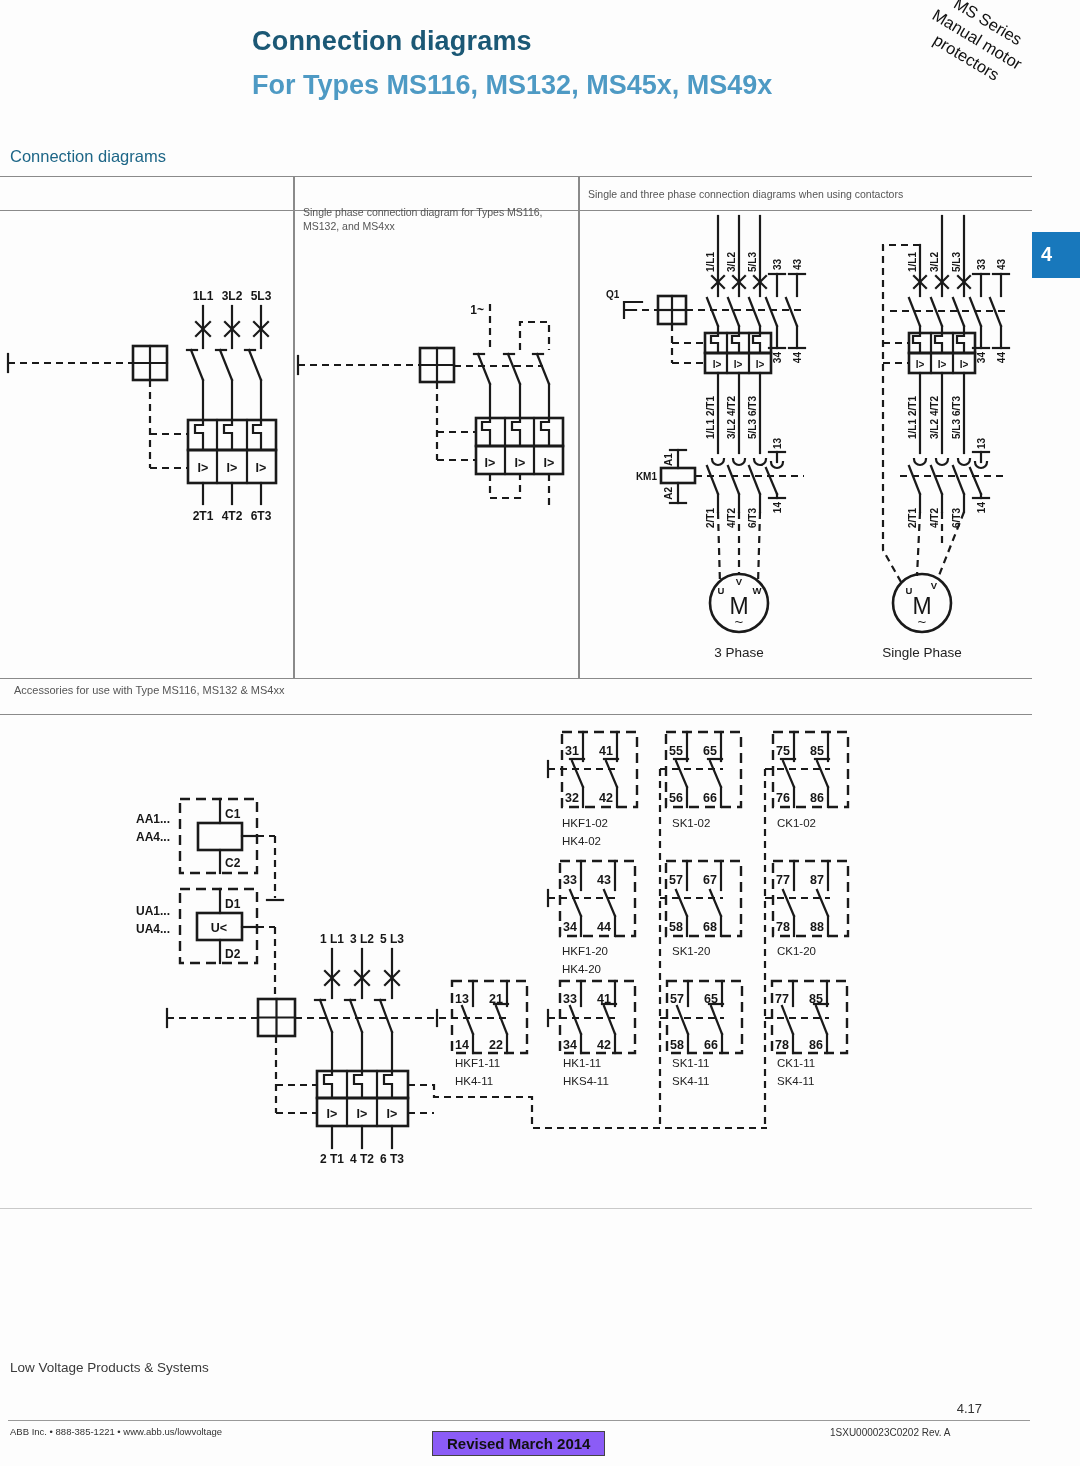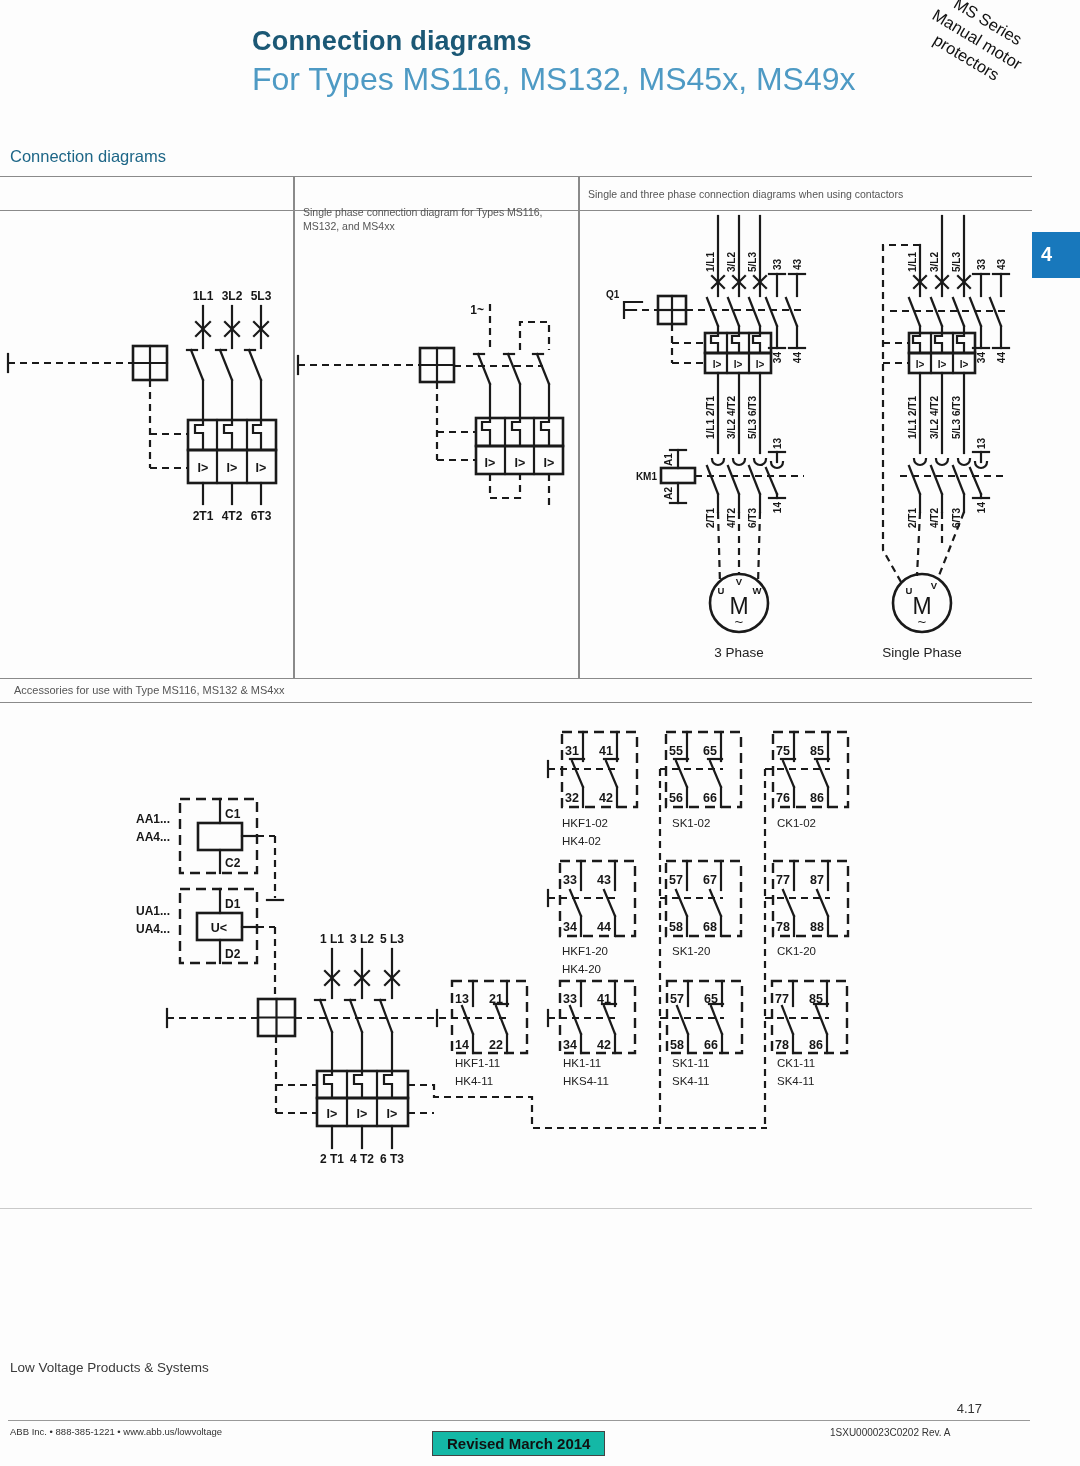--- a/index.html
+++ b/index.html
@@ -1,35 +1,35 @@
 <!DOCTYPE html>
 <html><head>
 <meta charset="utf-8">
 <style>
   html,body{margin:0;padding:0;background:#e9e9e9;}
   .page{position:relative;width:1080px;height:1466px;background:#fdfdfd;overflow:hidden;
         font-family:"Liberation Sans",sans-serif;color:#1a1a1a;}
   .abs{position:absolute;}
   
   .title{font-size:27px;font-weight:700;color:#1b5875;letter-spacing:.2px;}
-  .subtitle{font-size:32px;font-weight:400;color:#4e9ac4;margin-top:4px;}
+  .subtitle{font-size:27px;font-weight:700;color:#4e9ac4;margin-top:13px;}
   .corner{width:190px;text-align:center;transform:rotate(31deg);font-size:16.5px;line-height:1.28;color:#111;}
   .sechead{font-size:16.5px;font-weight:500;color:#1d6687;}
   .colhdr{font-size:10.5px;color:#555;line-height:1.35;}
   .rule{border-top:1.5px solid #8a8a8a;}
   .vline{width:1.5px;background:#8a8a8a;}
   .band{border-top:1.5px solid #8a8a8a;border-bottom:1.5px solid #8a8a8a;font-size:11px;color:#555;
         line-height:23px;padding-left:14px;box-sizing:border-box;}
   .tab4{background:#1878bc;color:#fff;font-size:20px;font-weight:700;padding-left:9px;line-height:44px;}
   .grayline{border-top:1.5px solid #c9c9c9;}
   .f-brand{font-size:13.5px;color:#3a3a3a;}
   .f-page{font-size:13px;color:#333;text-align:right;}
   .f-small{font-size:9.5px;color:#333;}
   .f-doc{font-size:10px;color:#333;}
-  .revbox{border:1.5px solid #444;padding:3px 14px;font-size:15px;font-weight:700;color:#111;background:#14b8a6;}
+  .revbox{border:1.5px solid #444;padding:3px 14px;font-size:15px;font-weight:700;color:#111;background:#8b5cf6;}
   
   svg{position:absolute;overflow:visible;}
   .ln{stroke:#1a1a1a;stroke-width:2.2;fill:none;stroke-linecap:square;}
   .dsh{stroke:#1a1a1a;stroke-width:2.2;fill:none;stroke-dasharray:7 5;stroke-linecap:butt;}
   .bx{stroke:#1a1a1a;stroke-width:2.6;fill:none;}
   .bxd{stroke:#1a1a1a;stroke-width:2.4;fill:none;stroke-dasharray:10 6;}
   svg text{font-family:"Liberation Sans",sans-serif;fill:#161616;}
   .tl{font-size:12px;font-weight:700;}
   .ts{font-size:10px;font-weight:700;}
   .trp{font-size:12.5px;font-weight:700;}
@@ -399,21 +399,21 @@
         <circle class="bx" cx="344" cy="393" r="29"></circle>
         <text class="uvw" text-anchor="middle" x="331" y="384">U</text>
         <text class="uvw" text-anchor="middle" x="356" y="379">V</text>
         <text class="mot" text-anchor="middle" x="344" y="404">M</text>
         <text class="sin" text-anchor="middle" x="344" y="417">~</text>
       </g>
       <text class="cap" text-anchor="middle" x="344" y="447">Single Phase</text>
     </g>
   </svg>
 
-  <div class="abs band" style="left:0;top:678px;width:1032px;height:25px;">Accessories for use with Type MS116, MS132 &amp; MS4xx</div>
+  <div class="abs band" style="left:0;top:678px;width:1032px;height:37px;">Accessories for use with Type MS116, MS132 &amp; MS4xx</div>
 
   <svg style="left:0;top:703px;" width="1080" height="505" viewBox="0 0 1080 505">
 
     <g>
       <text class="tl" x="136" y="120">AA1...</text>
       <text class="tl" x="136" y="138">AA4...</text>
       <rect class="bxd" x="180" y="96" width="77" height="74"></rect>
       <rect class="bx" x="198" y="120" width="44" height="27"></rect>
       <line class="ln" x1="220" y1="96" x2="220" y2="120"></line>
       <text class="tl" x="225" y="115">C1</text>

